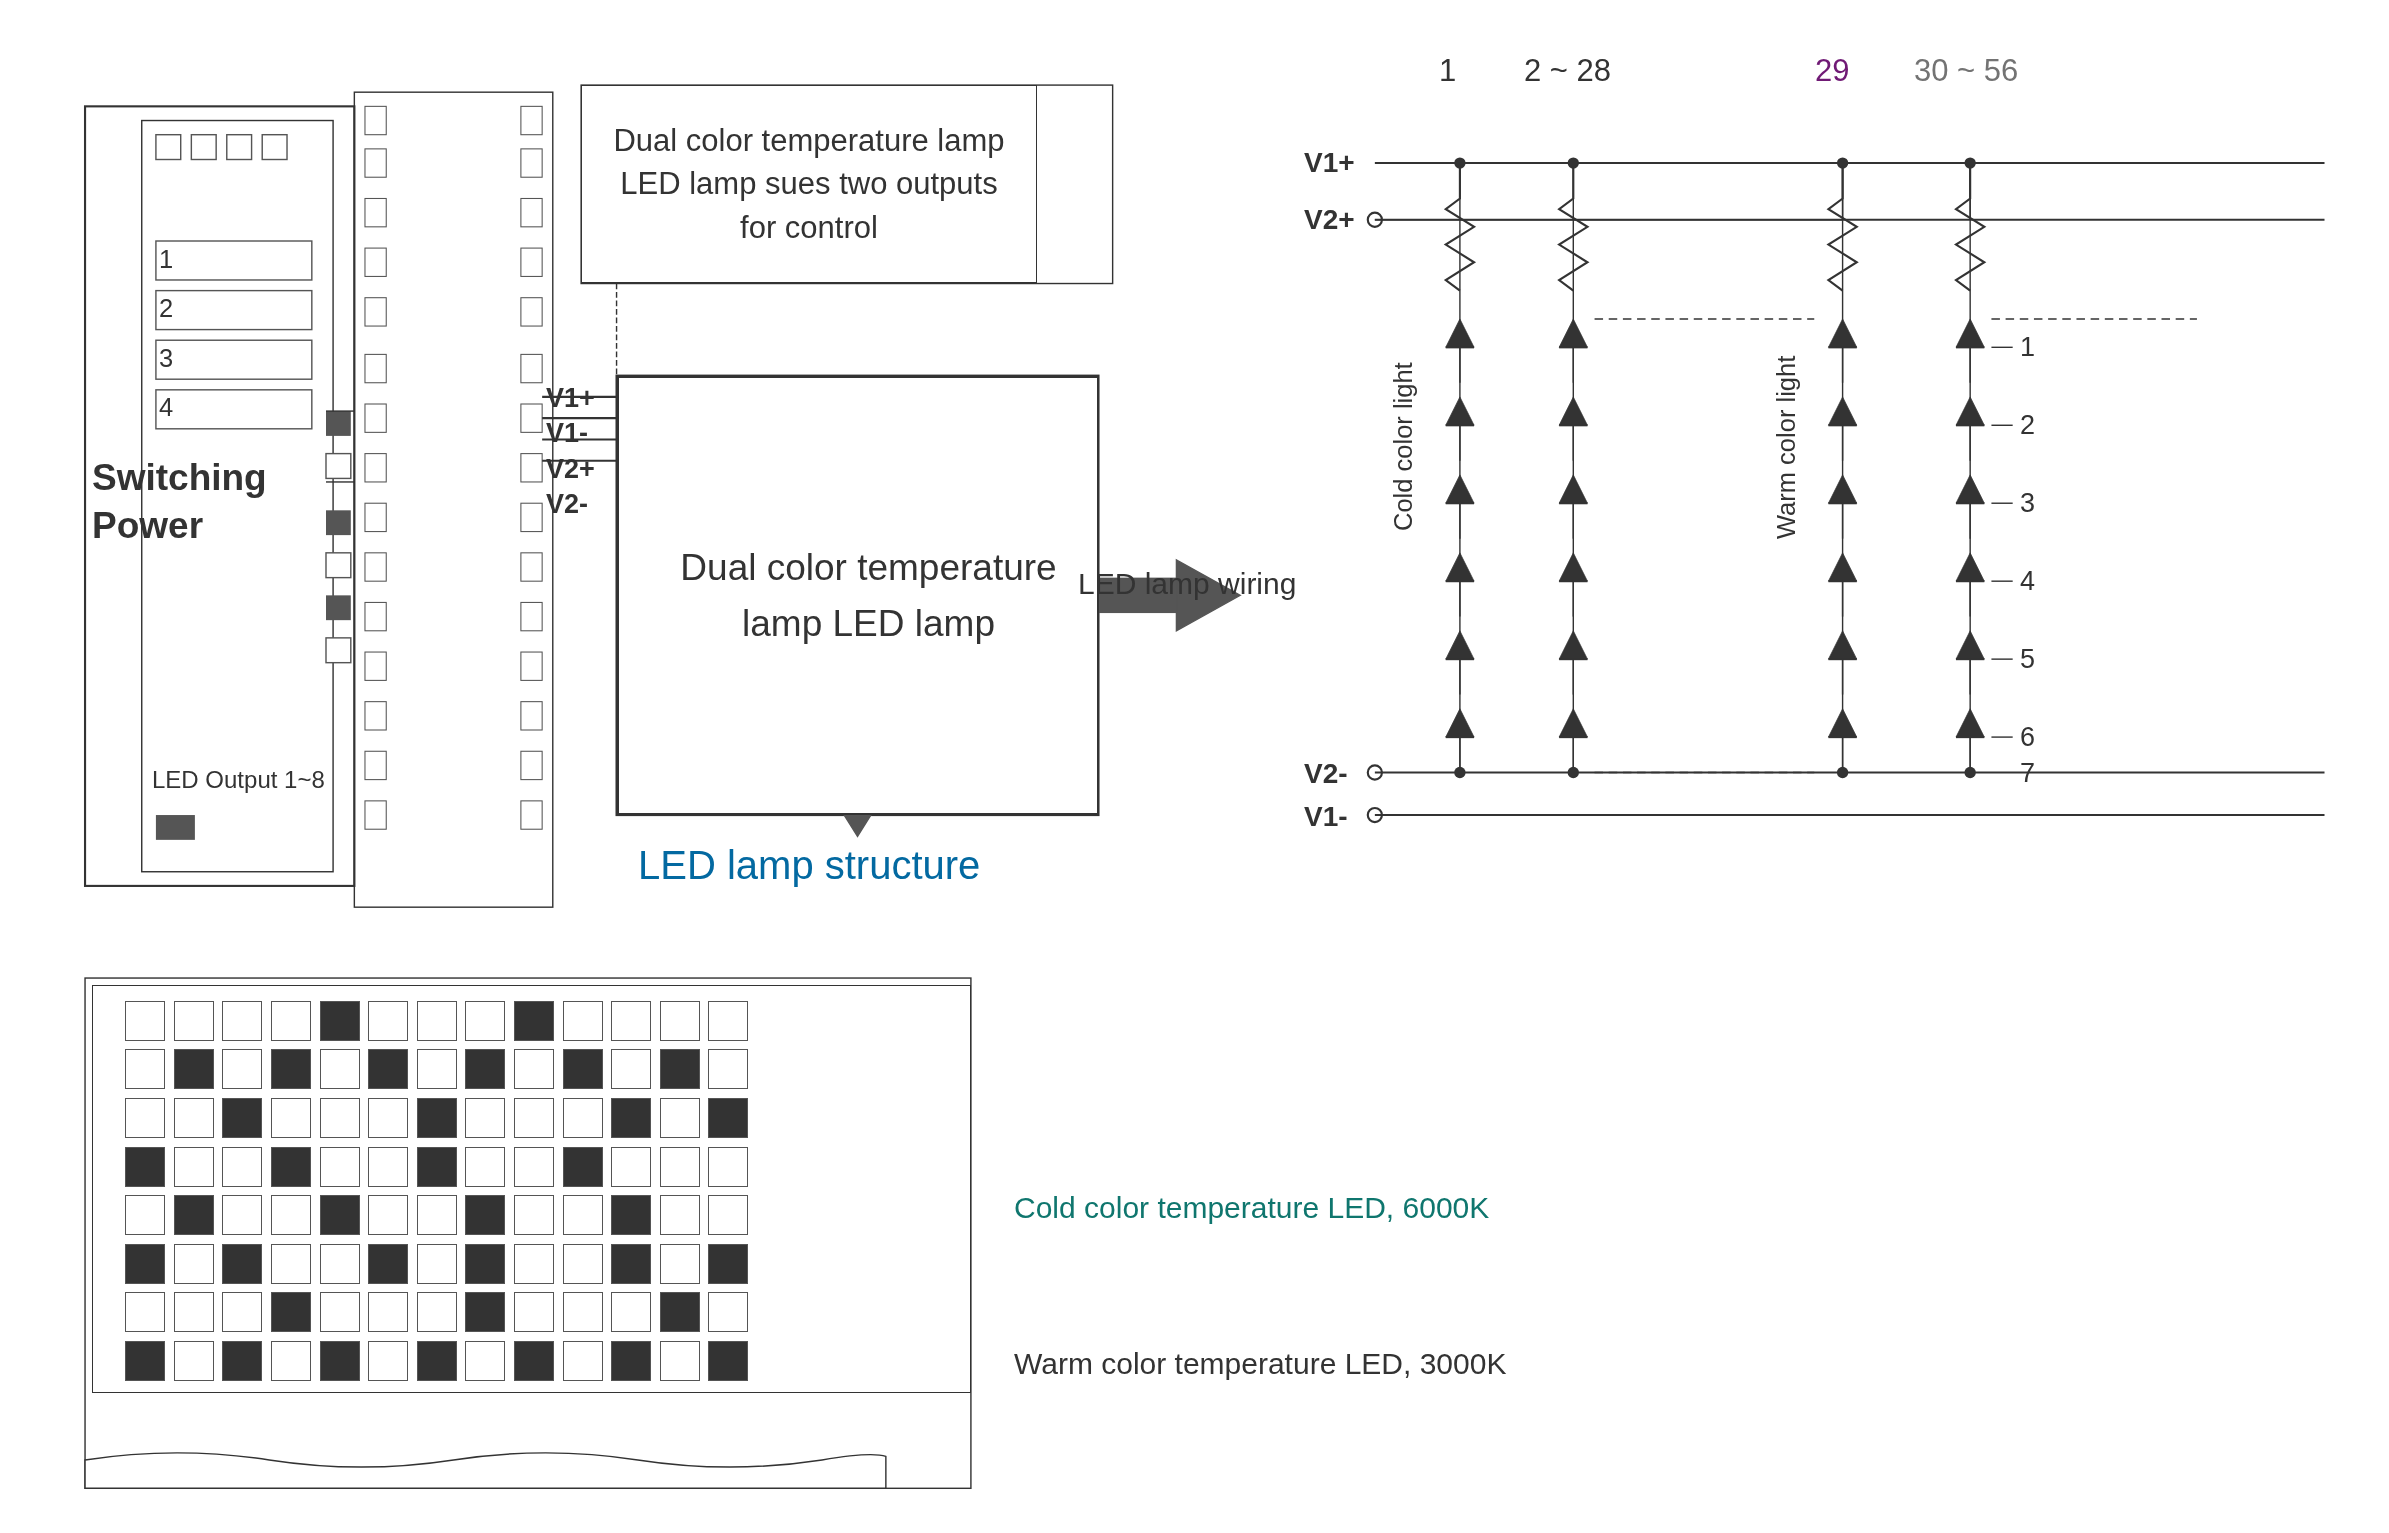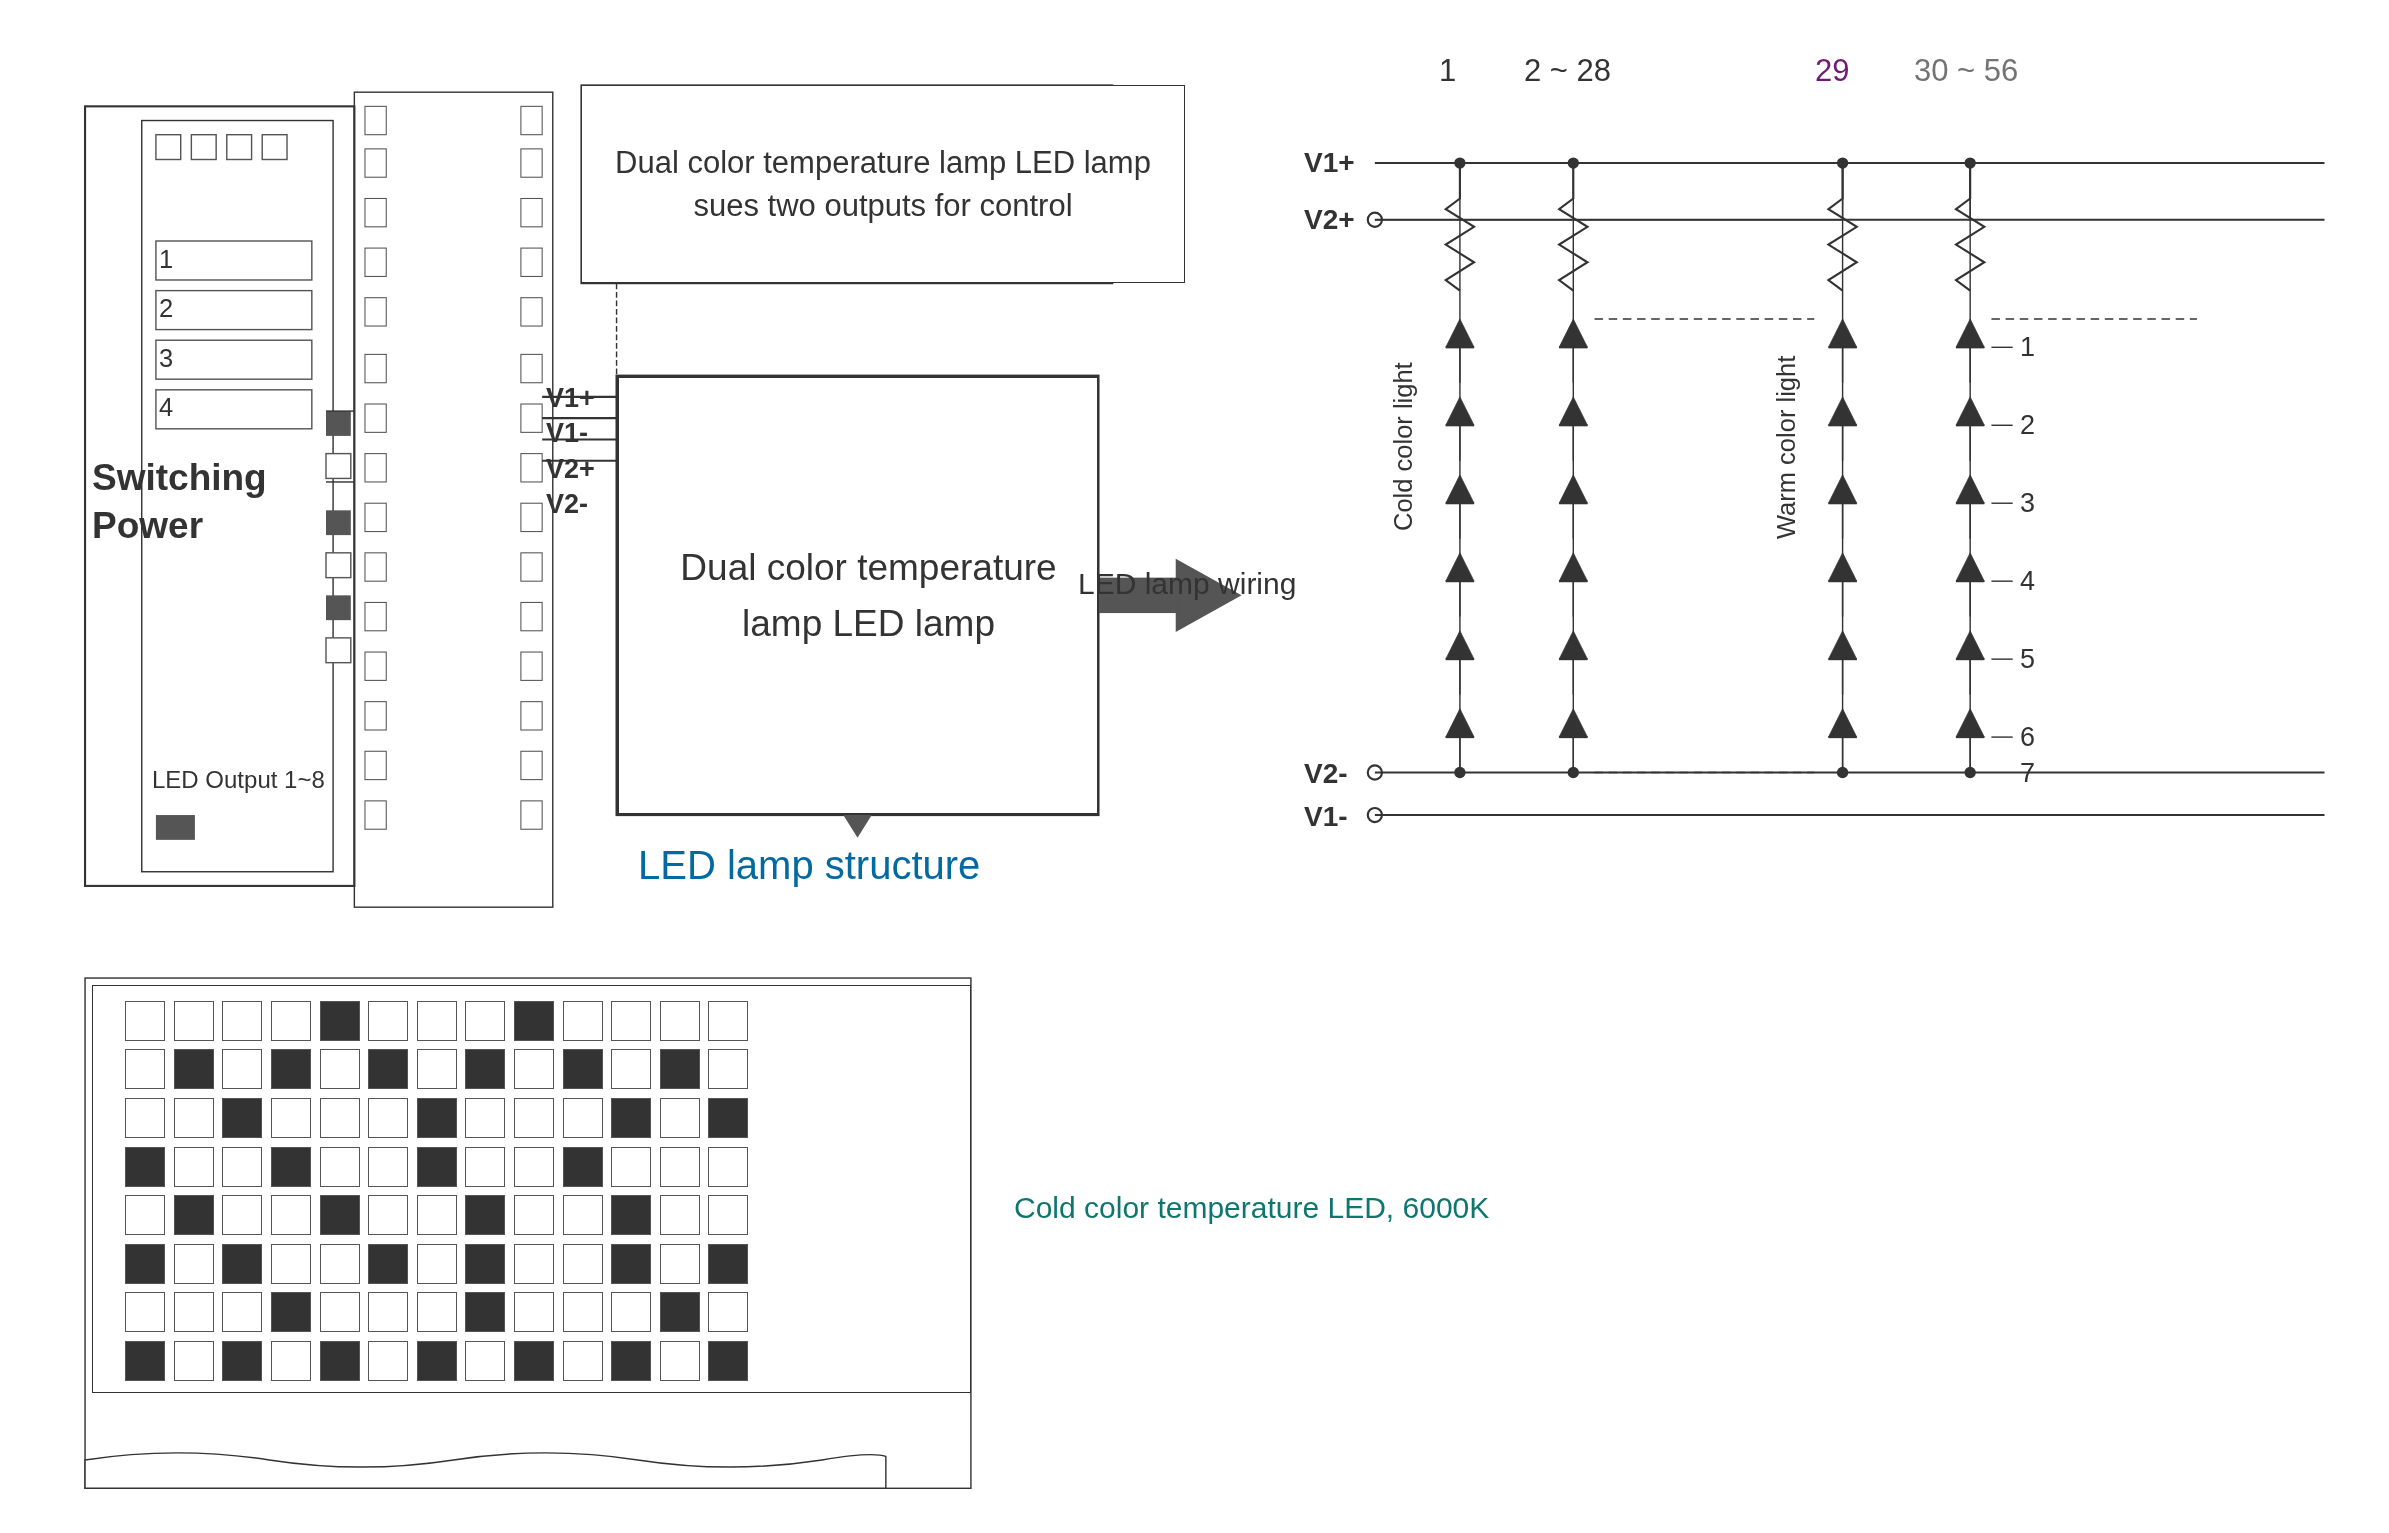--- a/index.html
+++ b/index.html
@@ -285,21 +285,21 @@
 
   <div style="position:absolute; left:92px; top:411px; font-size:37px; font-weight:bold; color:#333; text-align:left; width:128px; line-height:1.3;margin-top:43px;">Switching Power</div>
 
   <div style="position:absolute; left:159px; top:245px; font-size:25.5px; color:#333;">1</div>
   <div style="position:absolute; left:159px; top:294px; font-size:25.5px; color:#333;">2</div>
   <div style="position:absolute; left:159px; top:344px; font-size:25.5px; color:#333;">3</div>
   <div style="position:absolute; left:159px; top:393px; font-size:25.5px; color:#333;">4</div>
 
   <div style="position:absolute; left:152px; top:766px; font-size:24px; color:#333;">LED Output 1~8</div>
 
-  <div style="position:absolute; left:581px; top:85px; width:604px; height:198px; border:1.4px solid #333; background:#fff; display:flex; align-items:center; justify-content:center; padding:17.7px;">
+  <div style="position:absolute; left:581px; top:85px; width:456px; height:198px; border:1.4px solid #333; background:#fff; display:flex; align-items:center; justify-content:center; padding:17.7px;">
     <span style="font-size:31px; color:#333; text-align:center; line-height:1.4;">Dual color temperature lamp LED lamp sues two outputs for control</span>
   </div>
 
   <div style="position:absolute; left:546px; top:383px; font-size:27px; font-weight:bold; color:#333;">V1+</div>
   <div style="position:absolute; left:546px; top:418px; font-size:27px; font-weight:bold; color:#333;">V1-</div>
   <div style="position:absolute; left:546px; to:454px; font-size:27px; font-weight:bold; color:#333; top:454px;">V2+</div>
   <div style="position:absolute; left:546px; top:489px; font-size:27px; font-weight:bold; color:#333;">V2-</div>
 
   <div style="position:absolute; left:617px; top:376px; width:482px; height:439px; border:2.1px solid #333; background:#fff; display:flex; align-items:center; justify-content:center;">
     <span style="font-size:37px; color:#333; text-align:center; line-height:1.5;padding-left:21px;">Dual color temperature lamp LED lamp</span>
@@ -457,15 +457,16 @@
       <span class="led-dot-black"></span>
       <span class="led-dot-white"></span>
       <span class="led-dot-black"></span>
       <span class="led-dot-white"></span>
       <span class="led-dot-black"></span>
     </div>
   </div>
 
   <div style="position:absolute; left:1014px; top:1191px; font-size:30px; color:#0f766e;">Cold color temperature LED, 6000K</div>
 
+  <div style="position:absolute; left:1014px; top:1347px; font-size:30px; color:#333;">Warm color temperature LED, 3000K</div>
 
 </div>
 
 
 </body></html>

